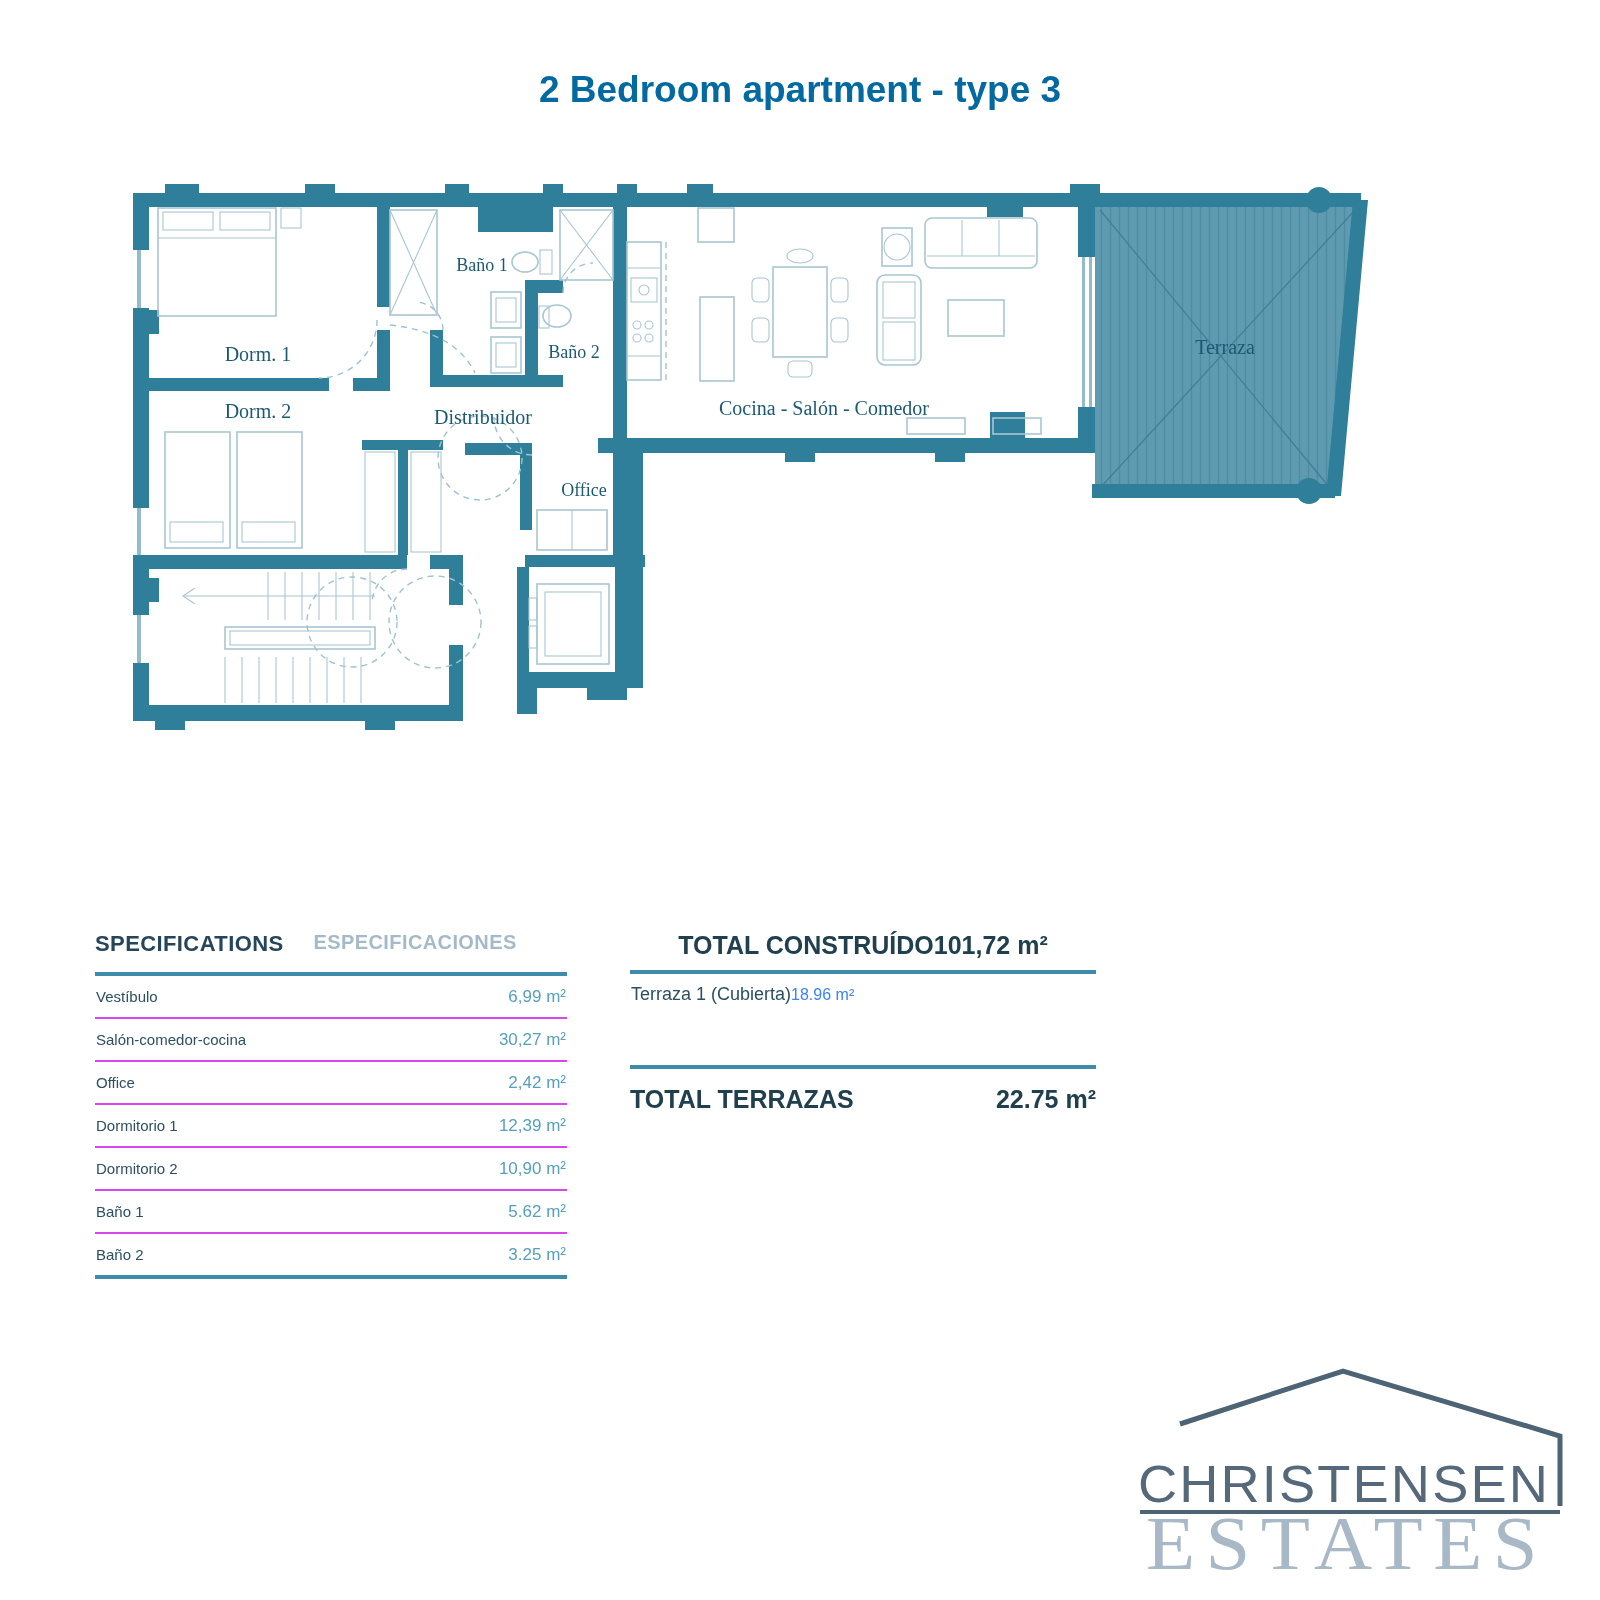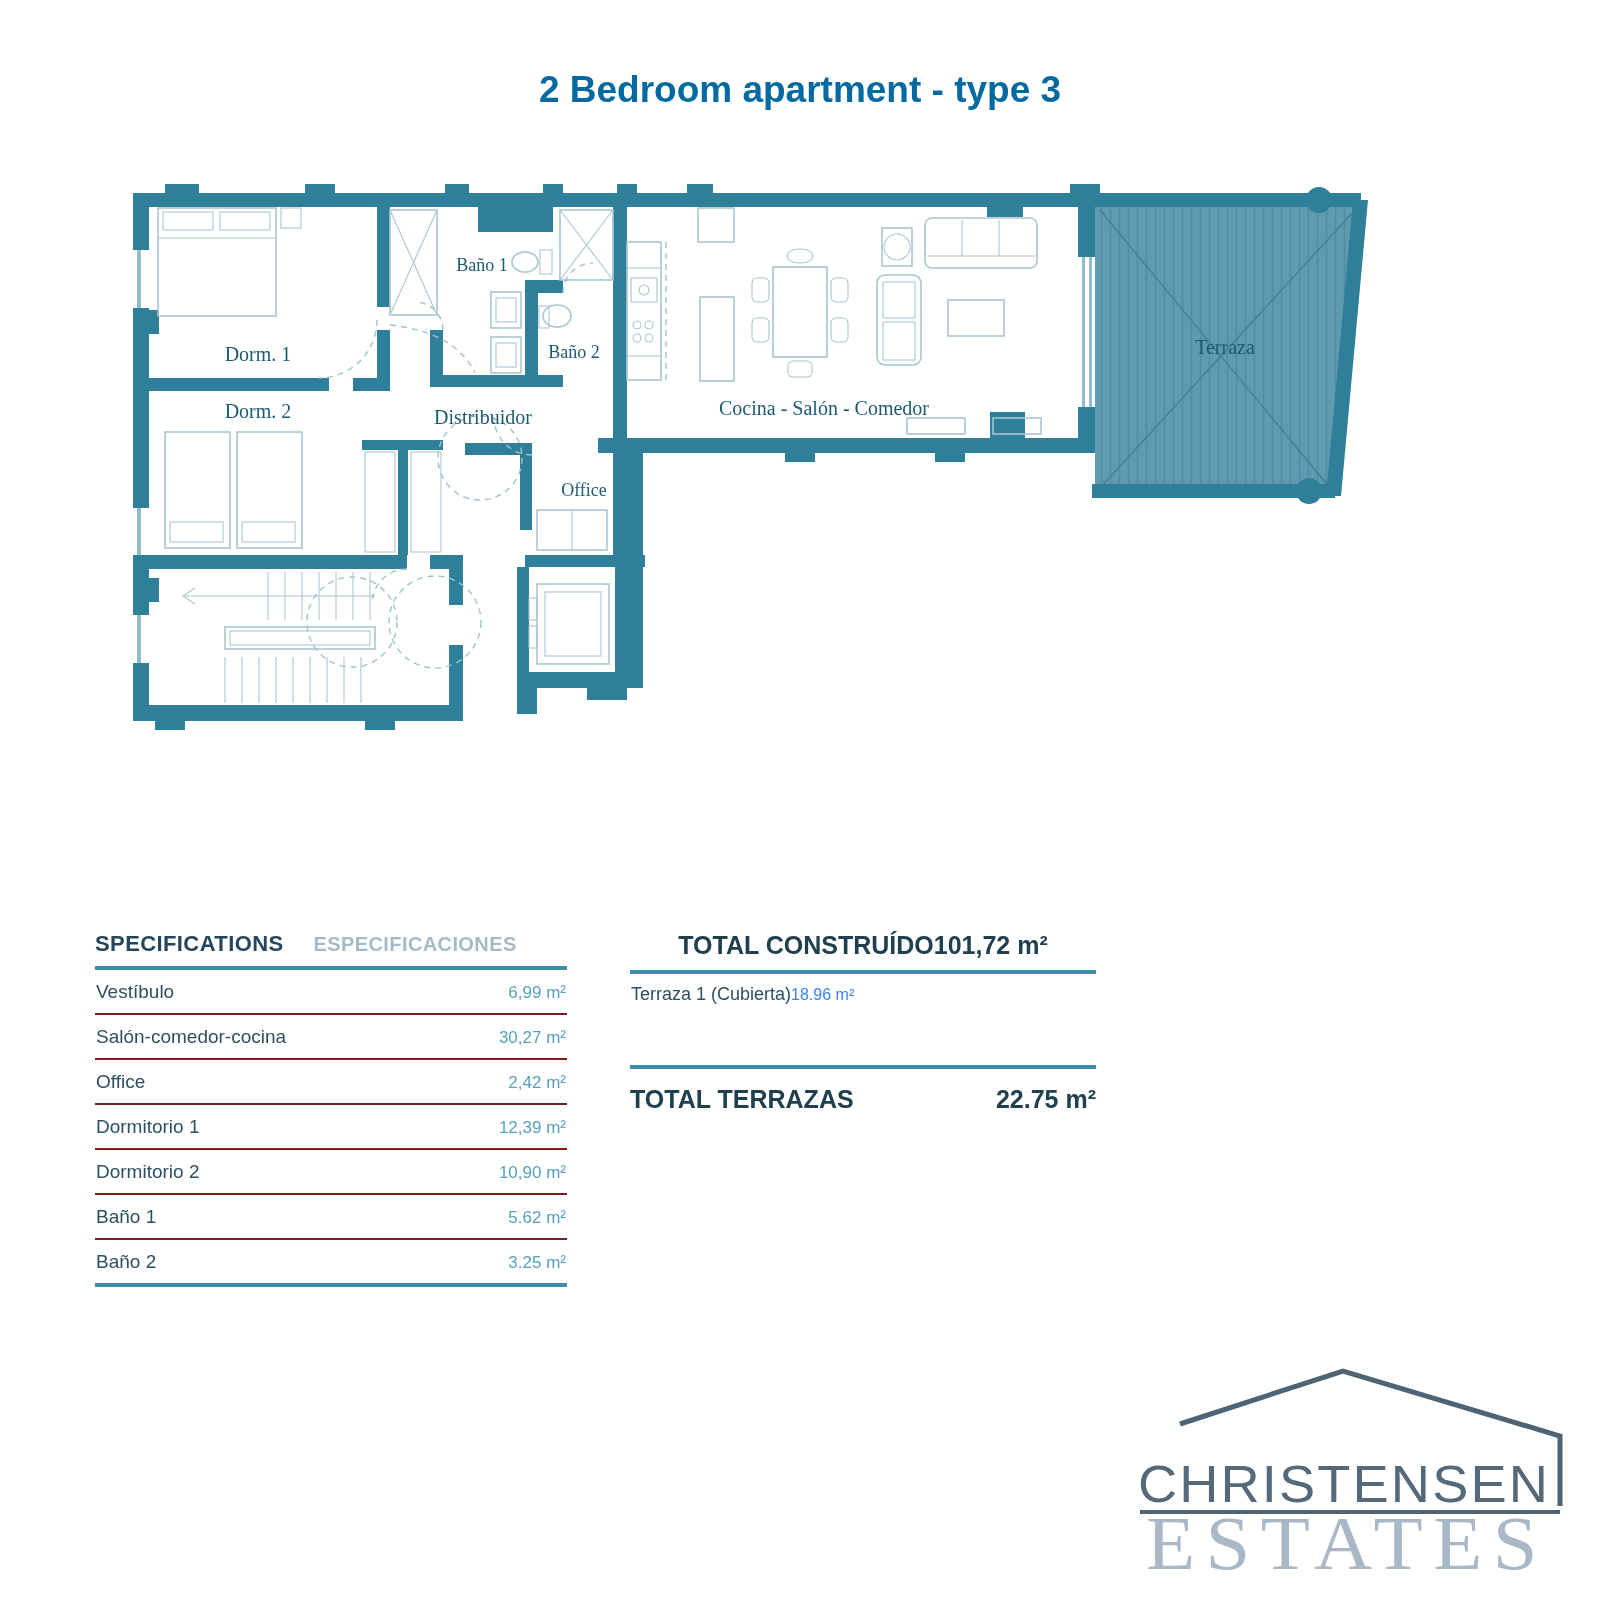--- a/index.html
+++ b/index.html
@@ -16,27 +16,27 @@
   .f{fill:none;stroke:#a9c6d2;stroke-width:1.6;}
   .f3{fill:none;stroke:#a9c6d2;stroke-width:1.1;}
   .dash{fill:none;stroke:#9fc2cf;stroke-width:1.4;stroke-dasharray:6 5;}
   .lbl{fill:#1c5a72;font-family:"Liberation Serif",serif;font-size:20px;}
   .lbl-s{fill:#1c5a72;font-family:"Liberation Serif",serif;font-size:18px;}
   .tlin{stroke:#3f7e95;stroke-width:1.2;}
   
   .tbl{position:absolute;width:472px;}
   .spec{left:95px;top:931px;}
   .totals{left:630px;top:931px;width:466px;}
-  .hdr{display:flex;align-items:center;gap:30px;padding-bottom:9px;}
+  .hdr{display:flex;align-items:flex-start;gap:30px;padding-bottom:15px;}
   .hdr .en{font-size:22px;font-weight:700;color:#24455b;letter-spacing:.4px;}
   .hdr .es{font-size:20px;font-weight:700;color:#a5bac8;letter-spacing:.4px;}
   .rule{height:4px;background:#3e8ca9;}
   .row{display:flex;justify-content:space-between;align-items:baseline;padding:11px 1px 10px;}
-  .row + .row{border-top:2px solid #7f1d1d;}
-  .row .lab{font-size:19px;color:#2c4f63;}
+  .row + .row{border-top:2px solid #d946ef;}
+  .row .lab{font-size:15px;color:#2c4f63;}
   .row .val{font-size:17px;color:#55a0bd;}
   .total-row{display:flex;justify-content:space-between;align-items:baseline;padding-top:16px;}
   .total-row .lab,.total-row .val{font-size:25px;font-weight:700;color:#20404f;}
   .big-row{display:flex;justify-content:center;align-items:baseline;padding:0 1px 10px;}
   .big-row .lab,.big-row .val{font-size:25px;font-weight:700;color:#20404f;}
   .t-row{display:flex;align-items:baseline;padding:10px 1px 12px;}
   .t-row .lab{font-size:18px;color:#2c4f63;}
   .t-row .val{font-size:16px;color:#3b82f6;}
   .spacer{height:48px;}
   

